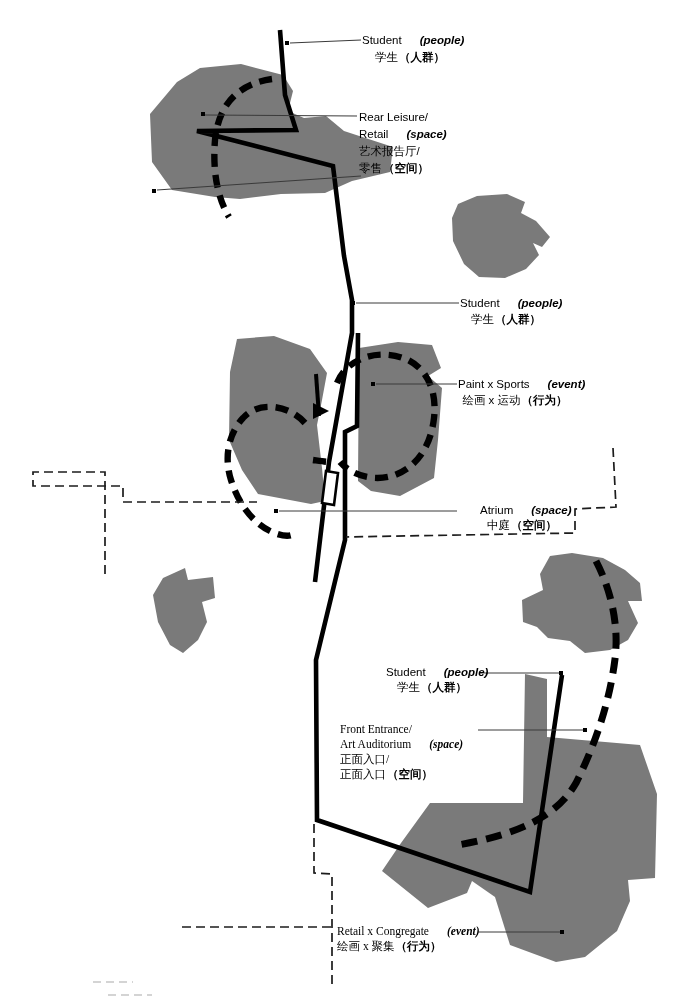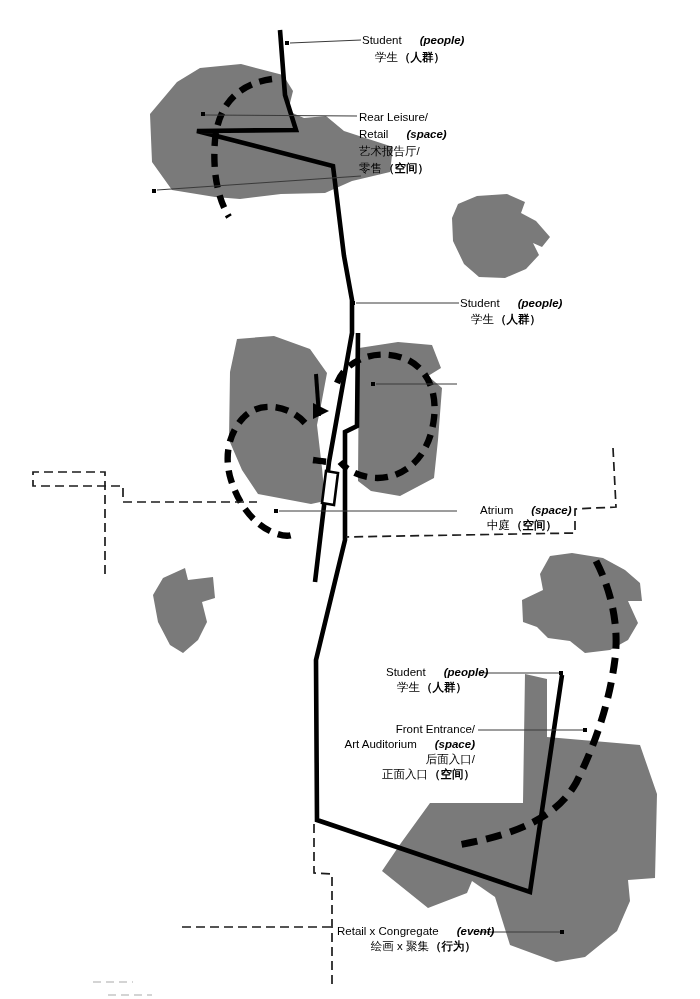--- a/index.html
+++ b/index.html
@@ -13,21 +13,21 @@
   .dashed-big{fill:none;stroke-width:7;stroke-dasharray:16 9;}
   .boundary{fill:none;stroke-width:1.7;stroke-dasharray:9 5;}
   .faint{fill:none;stroke-width:1.5;stroke-dasharray:8 5;}
   .leader{fill:none;stroke-width:1;}
   .marker-box{fill:#ffffff;stroke-width:2.6;}
   .label{position:absolute;font-size:11.5px;color:#000;white-space:nowrap;}
   .label .ln{line-height:16px;}
   .lh15 .ln{line-height:15px;}
   .lh17 .ln{line-height:17px;}
   .center{text-align:center;}
-  .right{text-align:right;}
+  .right{font-family:Liberation Serif, serif;}
   .en .em{font-weight:700;font-style:italic;padding-left:18px;}
   .zh .em{font-weight:700;font-style:normal;padding-left:1px;}
 </style>
 </head>
 <body>
 
 <div id="stage">
 
   <svg id="fig" width="700" height="999" viewBox="0 0 700 999">
 
@@ -91,35 +91,39 @@
     <div class="ln zh"><span>艺术报告厅/</span></div>
     <div class="ln zh"><span>零售</span><span class="em">（空间）</span></div>
   </div>
 
 
   <div class="label center" style="left:460px;top:295px;width:92px">
     <div class="ln en"><span>Student</span><span class="em">(people)</span></div>
     <div class="ln zh"><span>学生</span><span class="em">（人群）</span></div>
   </div>
 
+  <div class="label center" style="left:458px;top:376px;width:114px">
+    <div class="ln en"><span>Paint x Sports</span><span class="em">(event)</span></div>
+    <div class="ln zh"><span>绘画 x 运动</span><span class="em">（行为）</span></div>
+  </div>
 
   <div class="label center lh15" style="left:480px;top:503px;width:84px">
     <div class="ln en"><span>Atrium</span><span class="em">(space)</span></div>
     <div class="ln zh"><span>中庭</span><span class="em">（空间）</span></div>
   </div>
 
   <div class="label center lh15" style="left:386px;top:665px;width:92px">
     <div class="ln en"><span>Student</span><span class="em">(people)</span></div>
     <div class="ln zh"><span>学生</span><span class="em">（人群）</span></div>
   </div>
 
   <div class="label right lh15" style="left:340px;top:722px;width:135px">
     <div class="ln en"><span>Front Entrance/</span></div>
     <div class="ln en"><span>Art Auditorium</span><span class="em">(space)</span></div>
-    <div class="ln zh"><span>后面入口/</span></div>
+    <div class="ln zh"><span>正面入口/</span></div>
     <div class="ln zh"><span>正面入口</span><span class="em">（空间）</span></div>
   </div>
 
   <div class="label right lh15" style="left:337px;top:924px;width:139px">
     <div class="ln en"><span>Retail x Congregate</span><span class="em">(event)</span></div>
     <div class="ln zh"><span>绘画 x 聚集</span><span class="em">（行为）</span></div>
   </div>
 
 </div>
 

